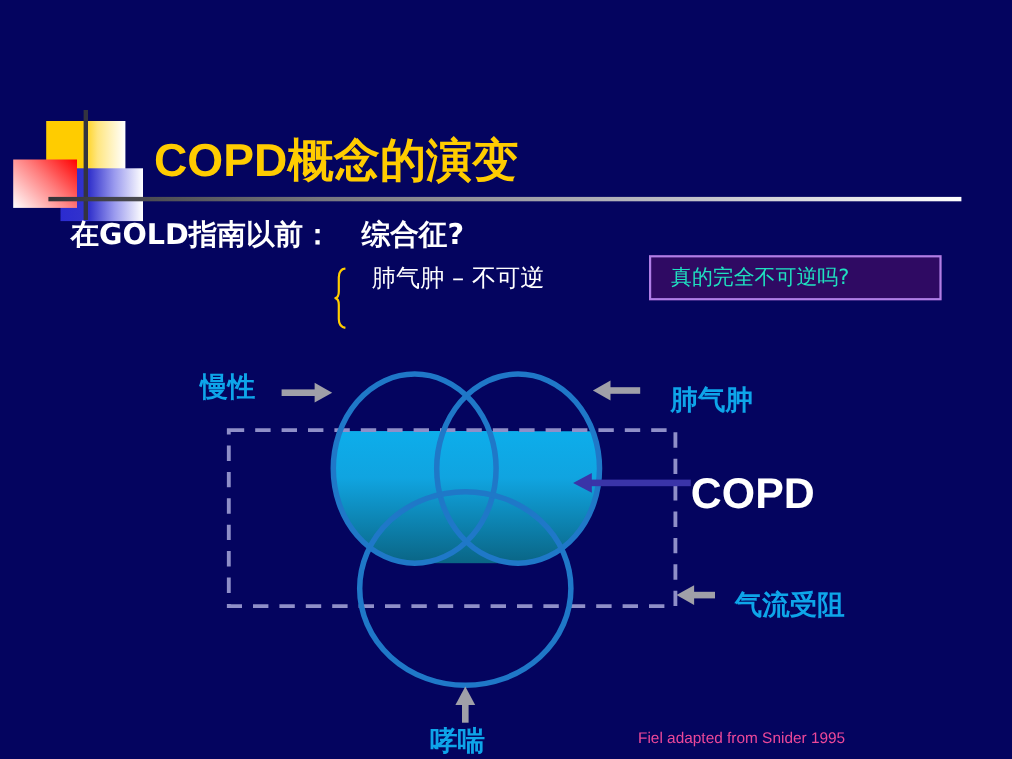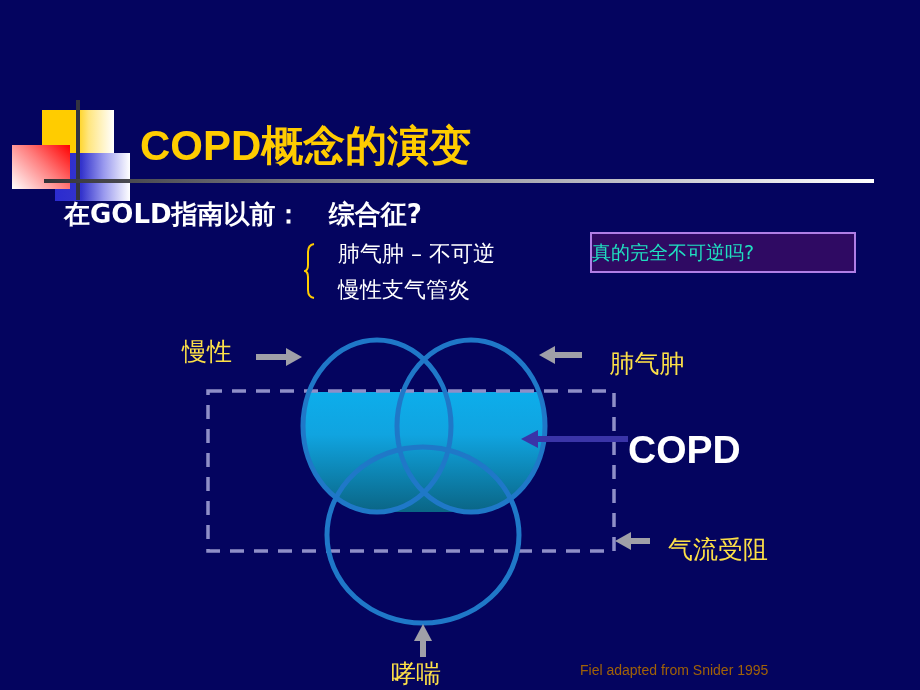--- a/index.html
+++ b/index.html
@@ -8,45 +8,44 @@
   .abs { position: absolute; }
   .deco-yellow { left: 42px; top: 110px; width: 72px; width: 72px; height: 60px; background: linear-gradient(90deg, #ffcc00 0%, #ffcc00 45%, #ffe680 65%, #ffffff 100%); }
   .deco-red { left: 12px; top: 145px; width: 58px; height: 44px; background: linear-gradient(225deg, #ff0000 0%, #ff7b7b 45%, #ffffff 100%); }
   .deco-blue { left: 55px; top: 153px; width: 75px; height: 48px; background: linear-gradient(90deg, #2b2bd0 0%, #3333cc 35%, #9999ee 65%, #ffffff 100%); }
   .deco-vline { left: 76px; top: 100px; width: 4px; height: 100px; background: #333340; }
   .title-rule { left: 44px; top: 179px; width: 830px; height: 4px; background: linear-gradient(90deg, #333338 0%, #77777f 30%, #c0c0c8 70%, #ffffff 100%); }
   .title { left: 140px; top: 118px; font-family: "Liberation Sans", sans-serif; font-weight: bold; font-size: 42px; color: #ffcc00; letter-spacing: 0px; line-height: 56px; }
   .subtitle { left: 64px; top: 196px; font-weight: bold; font-size: 26px; color: #ffffff; line-height: 36px; white-space: pre; }
   .brace { left: 304px; top: 243px; width: 12px; height: 56px; }
   .sub-item { left: 325px; font-size: 22px; color: #ffffff; line-height: 28px; white-space: pre; margin-left: 13px; }
-  .question-box { left: 590px; top: 232px; width: 266px; height: 41px; background: #2f0a63; border: 2px solid #b07ee6; box-sizing: border-box; color: #1fe0c0; font-size: 19px; line-height: 37px; padding-left: 0; }
-  .label { color: #fde047; font-weight: normal; font-size: 25px; line-height: 32px; text-align: center; }
+  .question-box { left: 590px; top: 232px; width: 266px; height: 41px; background: #2f0a63; border: 2px solid #b07ee6; box-sizing: border-box; color: #1fe0c0; font-size: 19px; line-height: 37px; padding-left: 18px; }
+  .label { color: #0ea5e9; font-weight: bold; font-size: 25px; line-height: 32px; text-align: center; }
   .copd-label { left: 628px; top: 427px; font-family: "Liberation Sans", sans-serif; font-weight: bold; font-size: 39px; color: #ffffff; line-height: 46px; }
-  .credit { left: 580px; top: 661px; font-family: "Liberation Sans", sans-serif; font-size: 14px; color: #a16207; line-height: 18px; }
+  .credit { left: 580px; top: 661px; font-family: "Liberation Sans", sans-serif; font-size: 14px; color: #ec4899; line-height: 18px; }
   svg.diagram { position: absolute; left: 0; top: 0; }
 </style>
 </head>
 <body>
 
 <div class="slide">
 
   <div class="abs deco-yellow"></div>
   <div class="abs deco-blue"></div>
   <div class="abs deco-red"></div>
   <div class="abs deco-vline"></div>
   <div class="abs title-rule"></div>
 
   <div class="abs title">COPD概念的演变</div>
   <div class="abs subtitle">在GOLD指南以前：   综合征?</div>
 
   <svg class="abs brace" viewBox="0 0 12 56" width="12" height="56">
     <path d="M10 1 Q4 2 4 9 L4 22 Q4 27 1 28 Q4 29 4 34 L4 47 Q4 54 10 55" fill="none" stroke="#ffcc00" stroke-width="2"></path>
   </svg>
   <div class="abs sub-item" style="top:240px;">肺气肿 – 不可逆</div>
-  <div class="abs sub-item" style="top:276px;">慢性支气管炎</div>
 
   <div class="abs question-box">真的完全不可逆吗?</div>
 
   <svg class="diagram" width="920" height="690" viewBox="0 0 920 690">
     <defs>
       <linearGradient id="fillGrad" x1="0" y1="0" x2="0" y2="1">
         <stop offset="0" stop-color="#0ab8f8"></stop>
         <stop offset="0.55" stop-color="#10a4e0"></stop>
         <stop offset="1" stop-color="#0a6585"></stop>
       </linearGradient>

